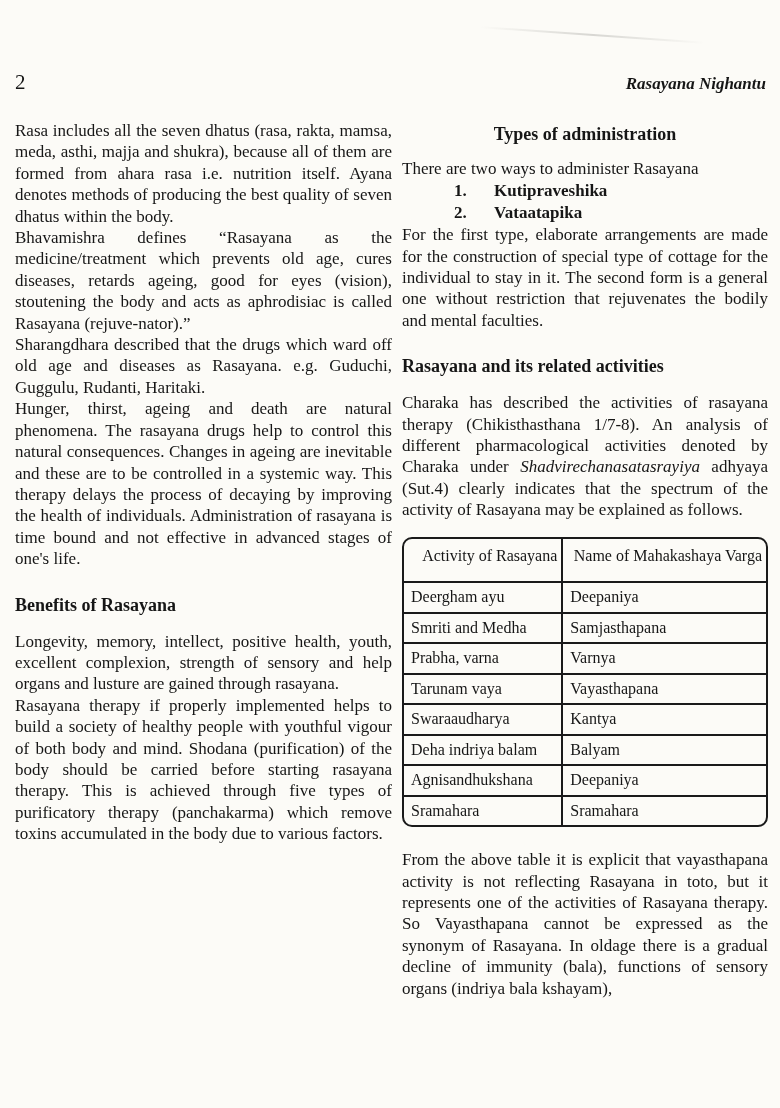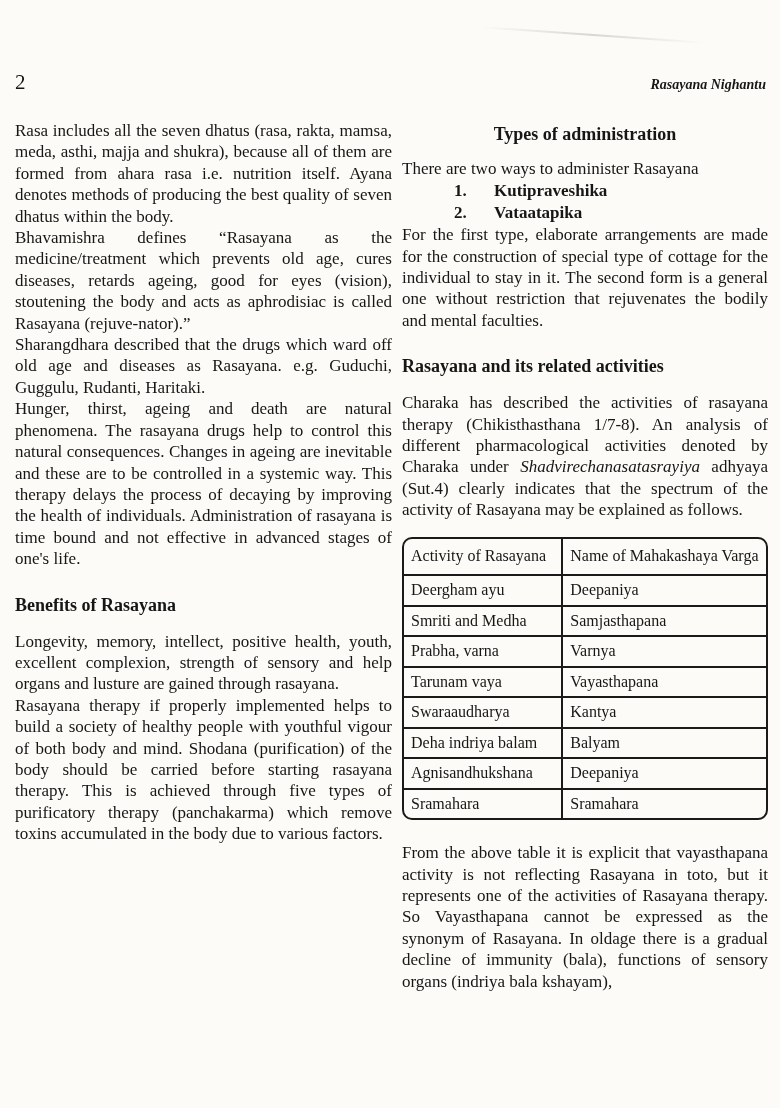--- a/index.html
+++ b/index.html
@@ -9,21 +9,21 @@
     background:#fcfbf7;
     color:#161616;
     font-family:"Liberation Serif","DejaVu Serif",serif;
     overflow:hidden;
   }
   .page-header{
     position:absolute;left:15px;right:14px;top:72px;
     display:flex;justify-content:space-between;align-items:baseline;
   }
   .page-num{font-size:21px;line-height:1;}
-  .running-head{font-style:italic;font-weight:600;font-size:14px;line-height:1;}
+  .running-head{font-style:italic;font-weight:600;font-size:17px;line-height:1;}
   .artifact{
     position:absolute;left:480px;top:34px;width:225px;height:2px;
     background:linear-gradient(90deg,rgba(130,130,125,0),rgba(130,130,125,.30),rgba(130,130,125,0));
     transform:rotate(4deg);border-radius:2px;
   }
   .col{
     position:absolute;top:120px;
     font-size:17px;line-height:21.4px;
     text-align:justify;
   }
@@ -40,21 +40,21 @@
     width:100%;
     border:2px solid #1a1a1a;border-radius:10px;
     border-collapse:separate;border-spacing:0;
     margin:16px 0 22px;
     font-size:16px;line-height:19.5px;
   }
   .activities-table th,.activities-table td{
     text-align:left;font-weight:400;vertical-align:top;
     padding:4px 4px 5px 7px;
   }
-  .activities-table th{padding-top:7px;padding-bottom:9px;}
+  .activities-table th{padding-top:7px;padding-bottom:16px;text-align:right;}
   .activities-table .c0{width:44%;border-right:2px solid #1a1a1a;}
   .activities-table tbody td{border-top:2px solid #1a1a1a;}
   .italic-term{font-style:italic;}
 </style>
 </head>
 <body>
 
 <div class="page">
 
   <div class="artifact"></div>

